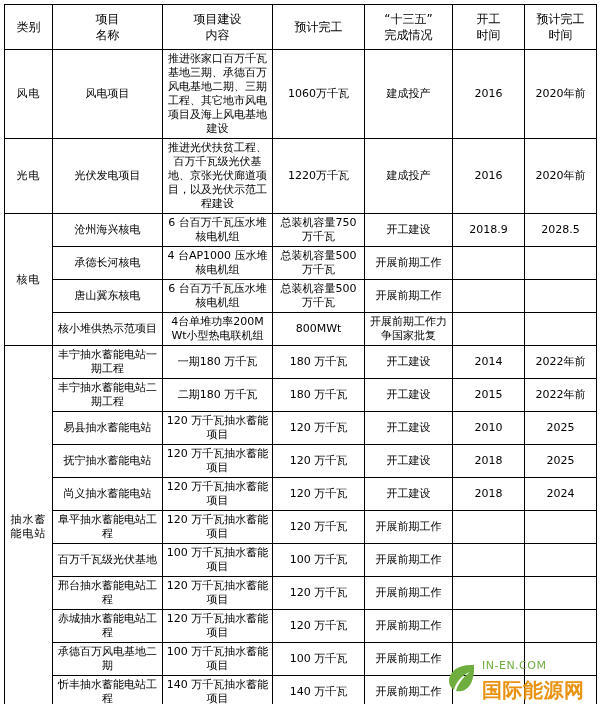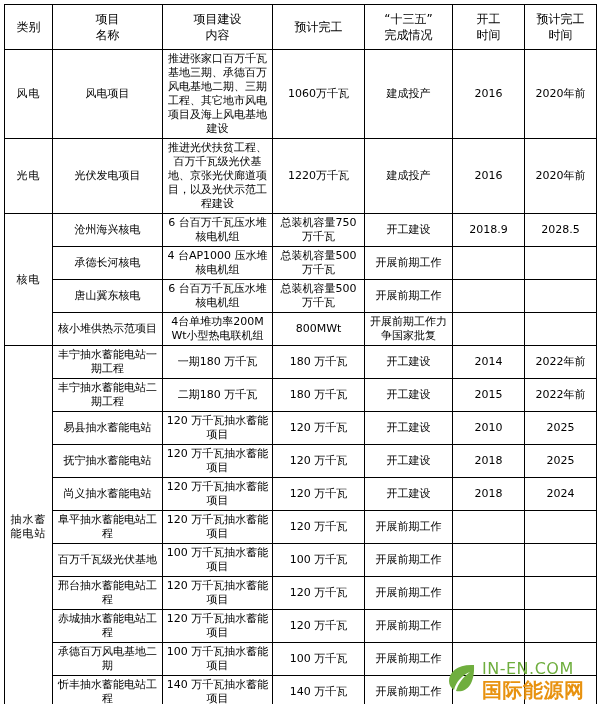--- a/index.html
+++ b/index.html
@@ -72,21 +72,21 @@
     position: absolute;
     left: 0;
     top: 2px;
     width: 34px;
     height: 34px;
   }
   .wm-text-en {
     position: absolute;
     left: 38px;
     top: 1px;
-    font-size: 16px;
+    font-size: 11px;
     color: #6fae3e;
     font-family: "DejaVu Sans", "Liberation Sans", sans-serif;
     letter-spacing: 0.5px;
   }
   .wm-text-cn {
     position: absolute;
     left: 38px;
     top: 19px;
     font-size: 20px;
     color: #e8920f;

